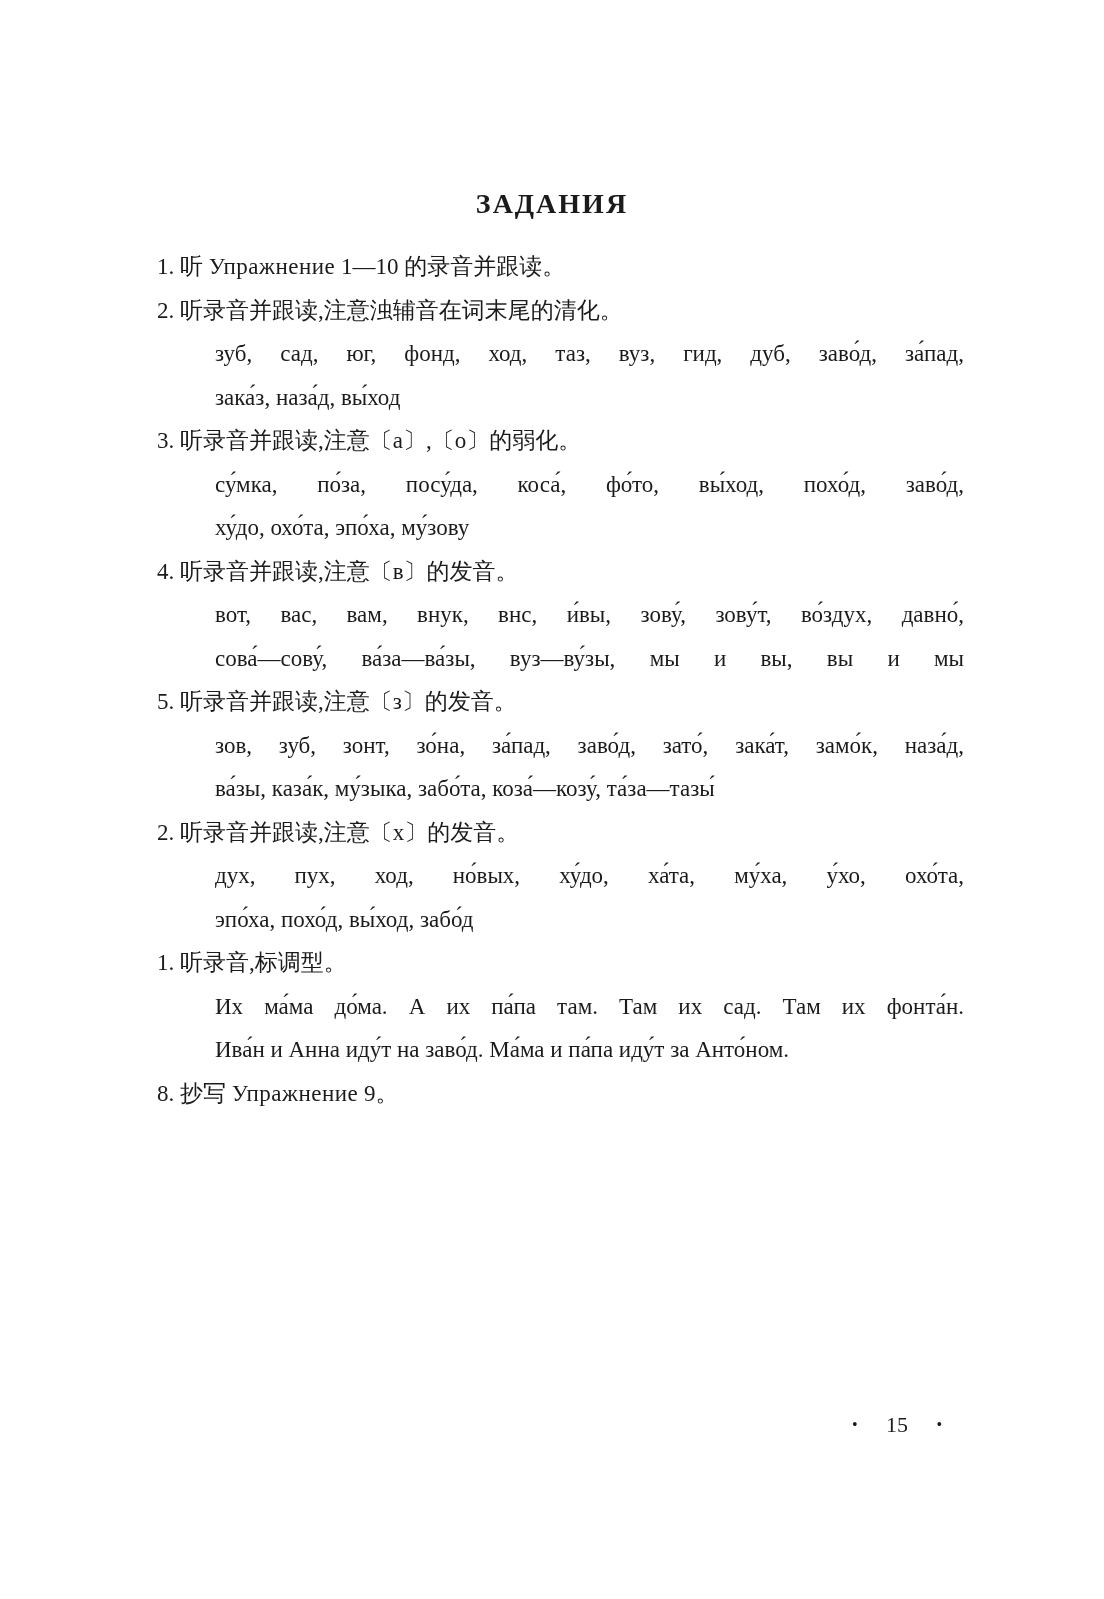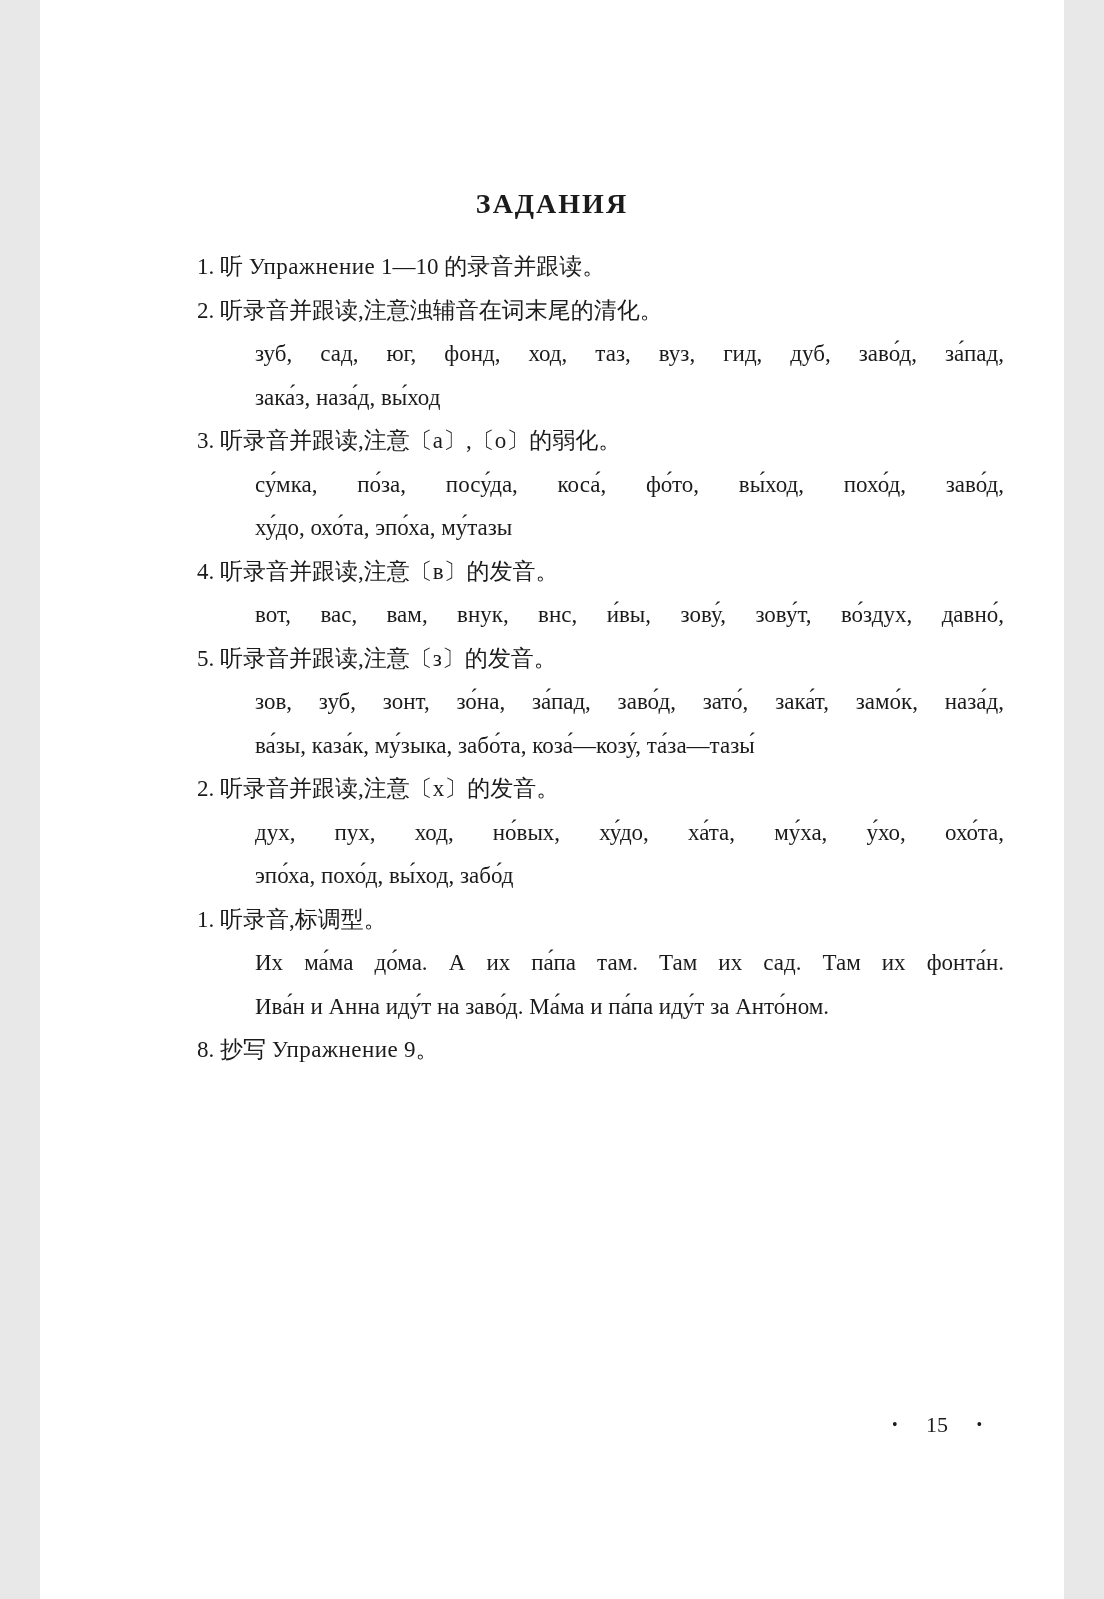--- a/index.html
+++ b/index.html
@@ -1,19 +1,19 @@
 <!DOCTYPE html>
 <html><head>
 <meta charset="utf-8">
 <style>
   html, body { margin: 0; padding: 0; }
   body { background: #e8e8e8; }
   .page {
     position: relative;
-    width: 1024px;
+    width: 1104px;
     height: 1599px;
     margin: 0 auto;
     background: #ffffff;
     font-family: "Liberation Serif", "DejaVu Serif", serif;
     color: #1b1b1b;
     overflow: hidden;
   }
   .page-title {
     position: absolute;
     top: 188px;
@@ -62,24 +62,25 @@
   <div class="content">
 
     <div class="line head"><span>1. 听 </span><span class="b">Упражнение</span><span> 1—10 的录音并跟读。</span></div>
 
     <div class="line head"><span>2. 听录音并跟读,注意浊辅音在词末尾的清化。</span><span class="b"></span><span></span></div>
     <div class="line words just">зуб, сад, юг, фонд, ход, таз, вуз, гид, дуб, заво́д, за́пад,</div>
     <div class="line words">зака́з, наза́д, вы́ход</div>
 
     <div class="line head"><span>3. 听录音并跟读,注意〔a〕,〔o〕的弱化。</span><span class="b"></span><span></span></div>
     <div class="line words just">су́мка, по́за, посу́да, коса́, фо́то, вы́ход, похо́д, заво́д,</div>
-    <div class="line words">ху́до, охо́та, эпо́ха, му́тазы</div>
+    <div class="line words">ху́до, охо́та, эпо́ха, му́зову</div>
 
     <div class="line head"><span>4. 听录音并跟读,注意〔в〕的发音。</span><span class="b"></span><span></span></div>
     <div class="line words just">вот, вас, вам, внук, внс, и́вы, зову́, зову́т, во́здух, давно́,</div>
+    <div class="line words just">сова́—сову́, ва́за—ва́зы, вуз—ву́зы, мы и вы, вы и мы</div>
 
     <div class="line head"><span>5. 听录音并跟读,注意〔з〕的发音。</span><span class="b"></span><span></span></div>
     <div class="line words just">зов, зуб, зонт, зо́на, за́пад, заво́д, зато́, зака́т, замо́к, наза́д,</div>
     <div class="line words">ва́зы, каза́к, му́зыка, забо́та, коза́—козу́, та́за—тазы́</div>
 
     <div class="line head"><span>2. 听录音并跟读,注意〔x〕的发音。</span><span class="b"></span><span></span></div>
     <div class="line words just">дух, пух, ход, но́вых, ху́до, ха́та, му́ха, у́хо, охо́та,</div>
     <div class="line words">эпо́ха, похо́д, вы́ход, забо́д</div>
 
     <div class="line head"><span>1. 听录音,标调型。</span><span class="b"></span><span></span></div>

